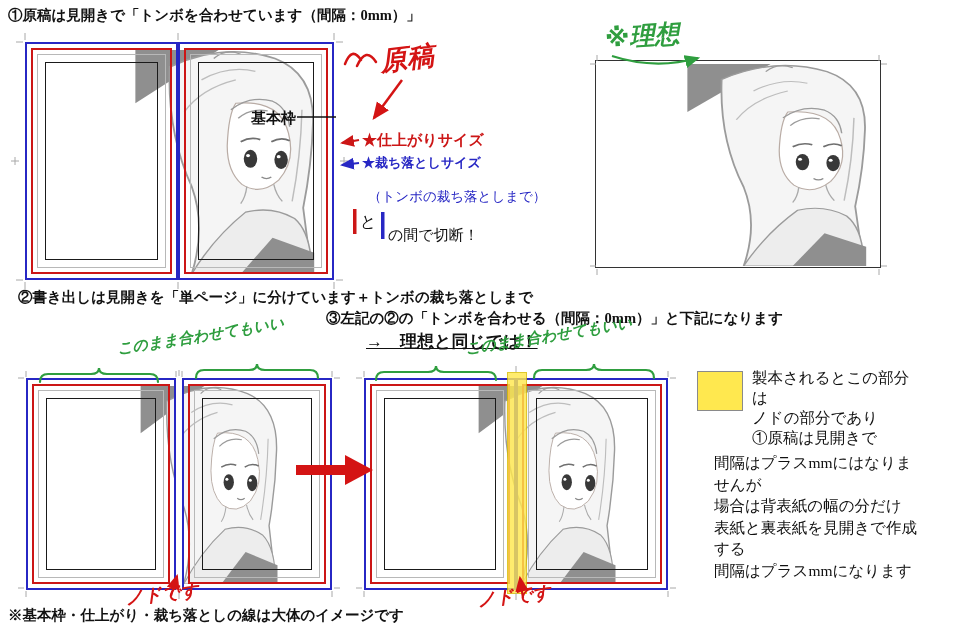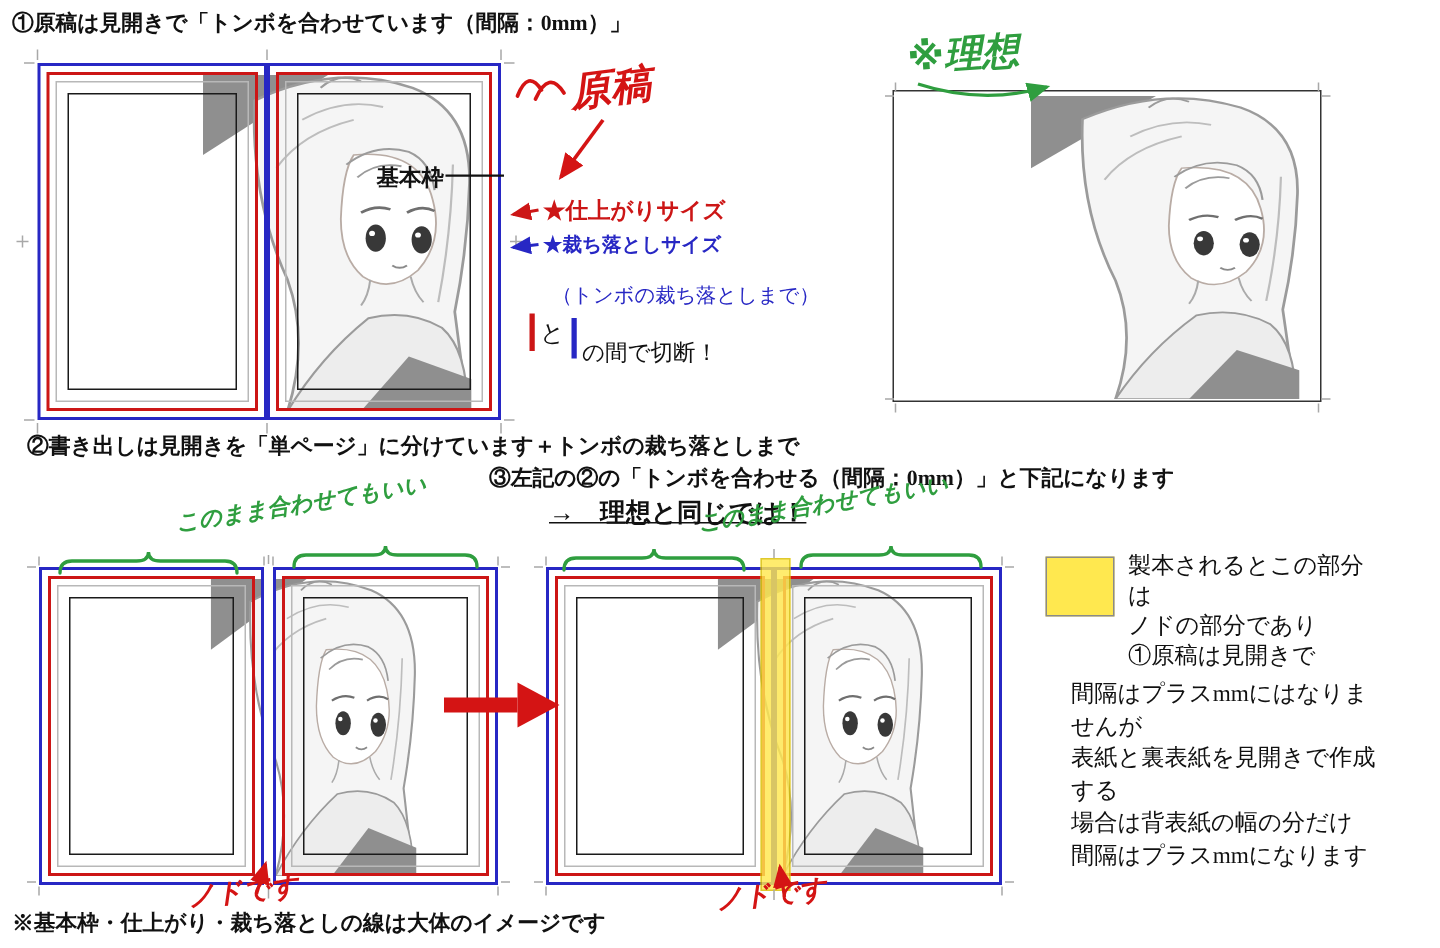--- a/index.html
+++ b/index.html
@@ -116,22 +116,22 @@
 
   <div class="abs" style="left:697px;top:371px;width:46px;height:40px;background:var(--nodo_yellow);border:1px solid #8a8a8a;z-index:3;"></div>
   <div class="abs blk" style="left:752px;top:368px;font-size:15.5px;line-height:20px;">
     <span>製本されるとこの部分は</span>
     <span>ノドの部分であり</span>
     <span>①原稿は見開きで</span>
   </div>
 
   <div class="abs blk" style="left:700px;top:452px;font-size:15.5px;line-height:21.5px;">
     <span class="indent">間隔はプラスmmにはなりませんが</span>
+    <span class="indent">場合は背表紙の幅の分だけ</span>
     <span class="indent">表紙と裏表紙を見開きで作成する</span>
-    <span class="indent">場合は背表紙の幅の分だけ</span>
     <span class="indent">間隔はプラスmmになります</span>
   </div>
 
   <div class="txt bold" style="left:8px;top:606px;font-size:14.5px;">※基本枠・仕上がり・裁ち落としの線は大体のイメージです</div>
 
   <svg class="overlay" width="960" height="632" viewBox="0 0 960 632">
     <defs>
       <marker id="mRed" orient="auto" markerWidth="9" markerHeight="9" refX="6" refY="3">
           <path d="M0,0 L7,3 L0,6 Z" style="fill:var(--hand_red)"></path>
         </marker>

